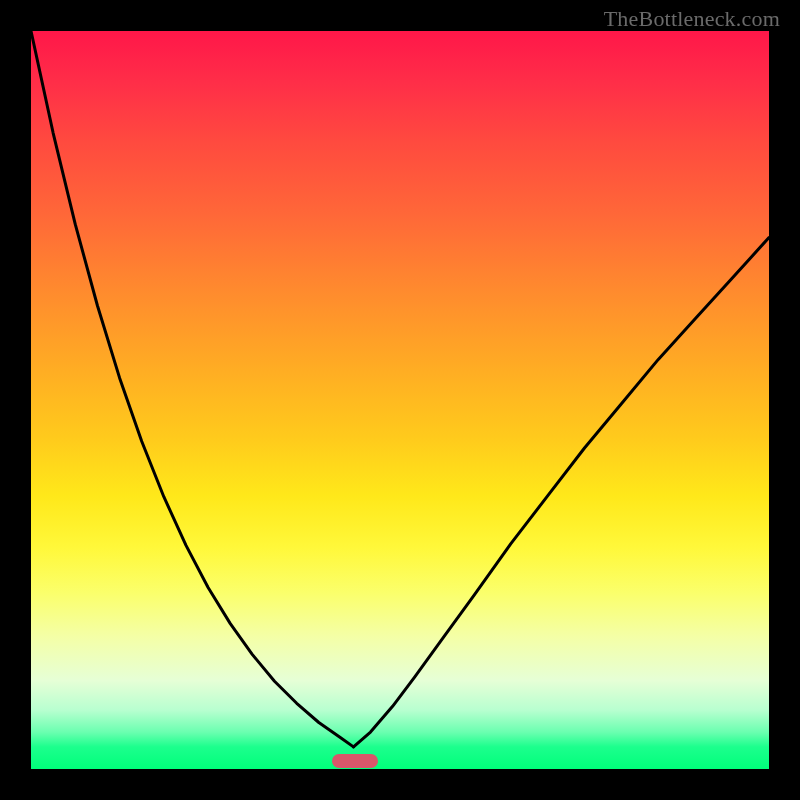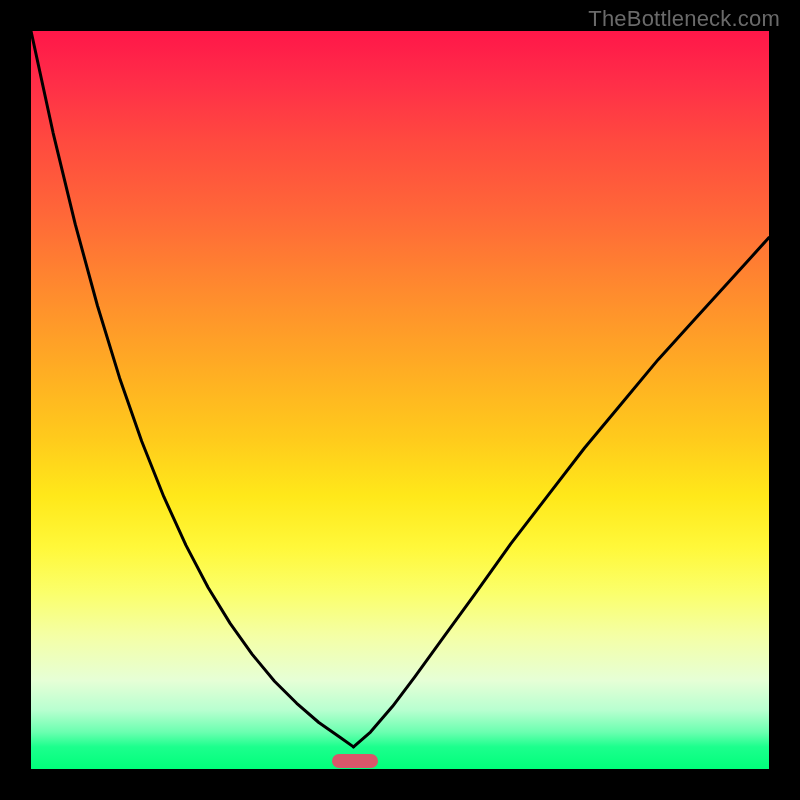--- a/index.html
+++ b/index.html
@@ -11,20 +11,21 @@
     overflow: hidden;
     font-family: Arial, Helvetica, sans-serif;
   }
   .frame {
     position: absolute;
     left: 0;
     top: 0;
     width: 800px;
     height: 800px;
     background: #000;
+    font-family: Liberation Serif, serif;
   }
   .watermark {
     position: absolute;
     top: 6px;
     right: 20px;
     color: #6a6a6a;
     font-size: 22px;
     letter-spacing: 0.2px;
     z-index: 10;
   }

